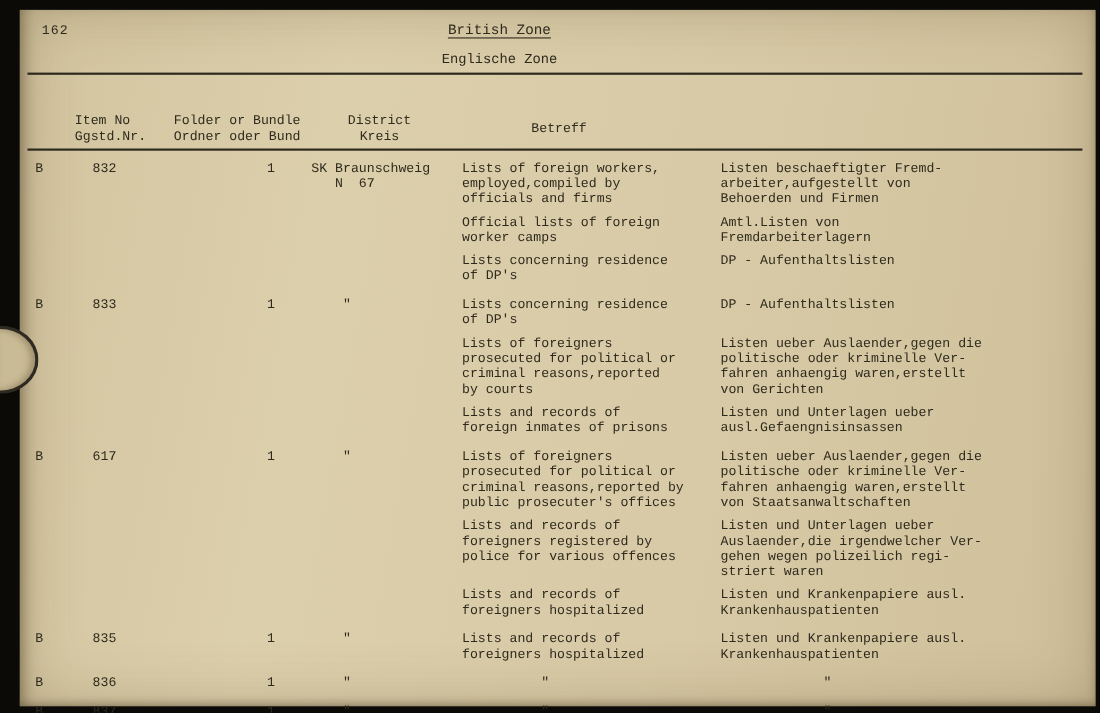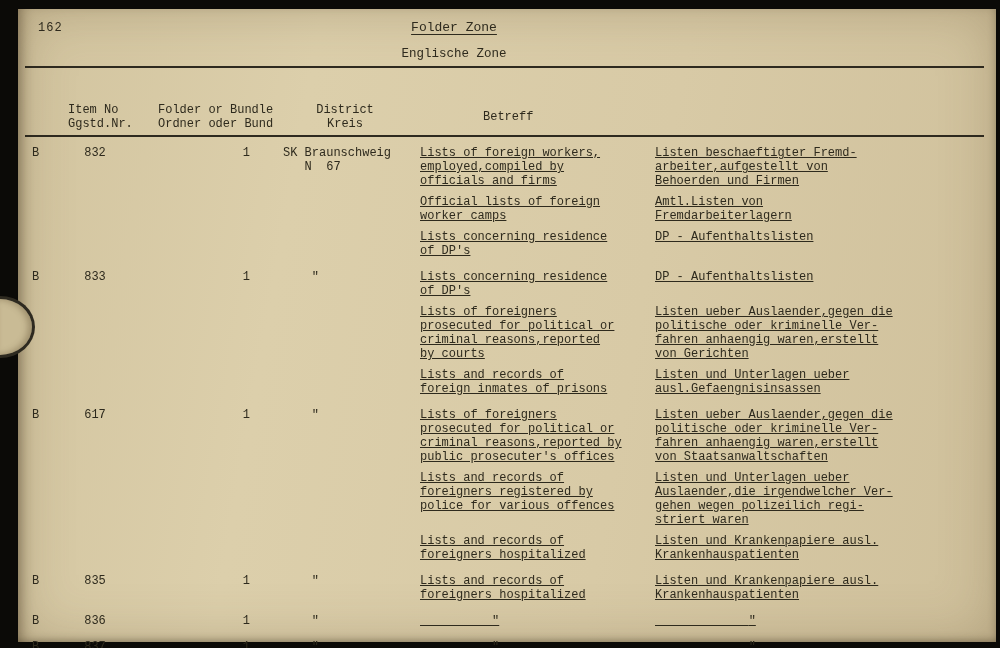--- a/index.html
+++ b/index.html
@@ -38,21 +38,21 @@
     display:grid;
     grid-template-columns:30px 80px 140px 140px 1fr;
     padding:0 14px 0 7px;
   }
   .row + .row{margin-top:12px;}
   .zone{padding-left:7px;}
   .item{text-align:center;}
   .folder{text-align:right;padding-right:25px;}
   .district{padding-left:8px;}
   .entries{display:block;}
-  .entry{display:grid;grid-template-columns:235px 1fr;text-decoration:underline;}
+  .entry{display:grid;grid-template-columns:235px 1fr;}
   .entry + .entry{margin-top:7px;}
   .subject{padding-left:5px;}
   .betreff{padding-left:5px;}
   .notch{
     position:absolute;left:0;top:296px;width:32px;height:56px;
     background:#c9bb95;
     border:3px solid #2e2a20;border-left:none;
     border-radius:0 100% 100% 0 / 0 50% 50% 0;
     box-shadow:inset -4px 0 6px rgba(80,62,34,.35);
   }
@@ -61,21 +61,21 @@
 </head>
 <body>
 
 <div class="topstrip"></div>
 
 <div class="paper">
 
   <div class="head">
     <div class="page-number cell">162</div>
     <div class="titles">
-      <div class="title">Folder Zone</div>
+      <div class="title">British Zone</div>
       <div class="subtitle">Englische Zone</div>
     </div>
   </div>
 
   <div class="rule"></div>
 
   <div class="grid thead">
     <div class="cell"></div>
     <div class="cell h-item">Item No
 Ggstd.Nr.</div>

